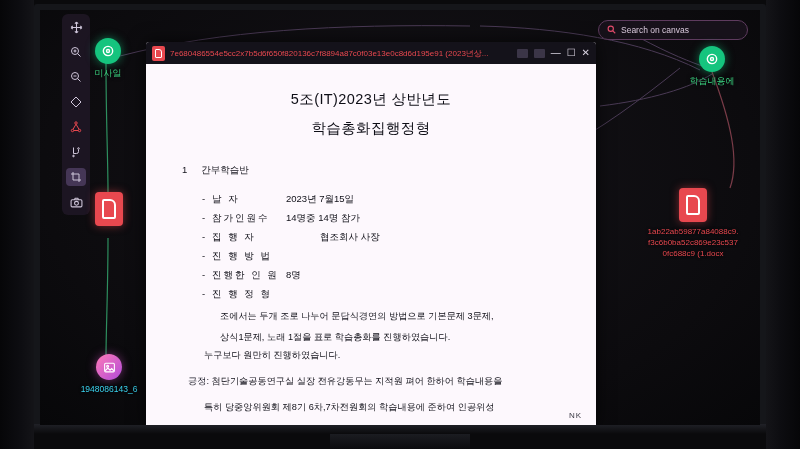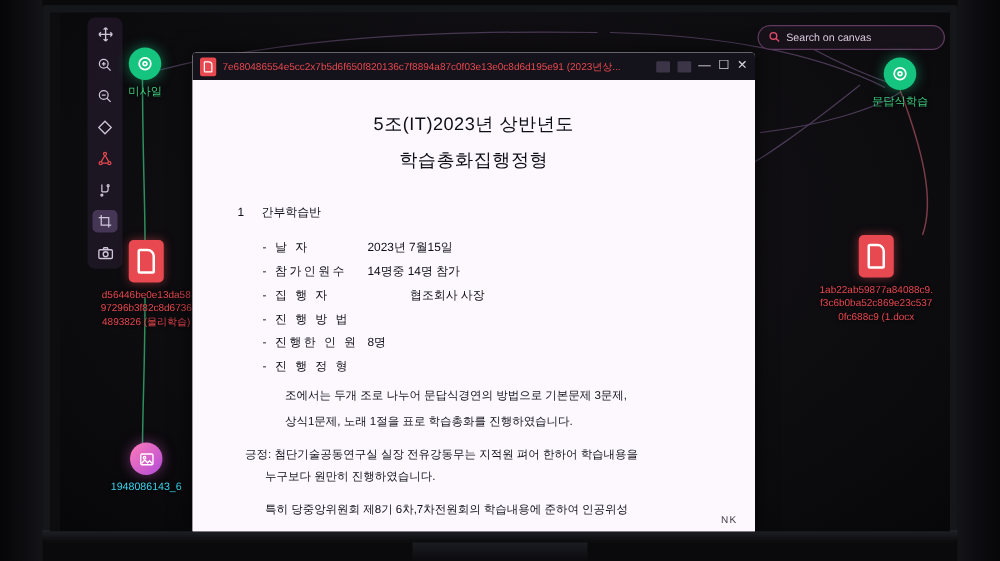--- a/index.html
+++ b/index.html
@@ -35,21 +35,21 @@
     left: 40px;
     top: 10px;
     width: 720px;
     height: 415px;
     background: #0d0d10;
     overflow: hidden;
   }
   
   .canvas {
     position: absolute;
-    left: 8px;
+    left: 0;
     top: 0;
     width: 720px;
     height: 415px;
     background: radial-gradient(ellipse at 50% 40%, #151318 0%, #0c0b0e 70%, #070709 100%);
   }
   
   .room-left {
     position: absolute;
     left: 0; top: 0;
     width: 34px; height: 449px;
@@ -414,28 +414,25 @@
         <div class="node-label">미사일</div>
       </div>
 
       <div class="node" style="left:648px; top:36px; width:48px;">
         <div class="node-circle">
           <svg width="14" height="14" viewBox="0 0 24 24" fill="none" stroke="#ffffff" stroke-width="2.4">
             <circle cx="12" cy="12" r="8"></circle>
               <circle cx="12" cy="12" r="2.6"></circle>
           </svg>
         </div>
-        <div class="node-label">문답식학습</div>
+        <div class="node-label">학습내용에</div>
       </div>
 
       <div class="node" style="left:10px; top:182px; width:118px;">
         <div class="doc-card"></div>
-        <div class="doc-label">d56446be0e13da58
-97296b3f82c8d6736
-4893826 (물리학습)</div>
       </div>
 
       <div class="node" style="left:588px; top:178px; width:130px;">
         <div class="doc-card"></div>
         <div class="doc-label">1ab22ab59877a84088c9.
 f3c6b0ba52c869e23c537
 0fc688c9 (1.docx</div>
       </div>
 
       <div class="node" style="left:14px; top:344px; width:110px;">
@@ -498,25 +495,25 @@
             <div class="row">
               <span class="dash">-</span>
               <span class="key">진 행 정 형</span>
               <span class="val"></span>
             </div>
           </div>
 
           <div class="para">조에서는 두개 조로 나누어 문답식경연의 방법으로 기본문제 3문제,</div>
           <div class="para">상식1문제, 노래 1절을 표로  학습총화를 진행하였습니다.</div>
 
+          <div class="para2" style="margin-top:2px;margin-left:32px">누구보다 원만히 진행하였습니다.</div>
           <div class="para2">
             <span class="lead">긍정:</span>
             <span>첨단기술공동연구실 실장 전유강동무는 지적원 펴어 한하어 학습내용을</span>
           </div>
-          <div class="para2" style="margin-top:2px;margin-left:32px">누구보다 원만히 진행하였습니다.</div>
           <div class="para2" style="margin-top:10px;margin-left:32px">특히 당중앙위원회 제8기 6차,7차전원회의 학습내용에 준하여 인공위성</div>
 
           <div class="nk">NK</div>
         </div>
       </div>
 
     </div>
   </div>
 </div>
 

